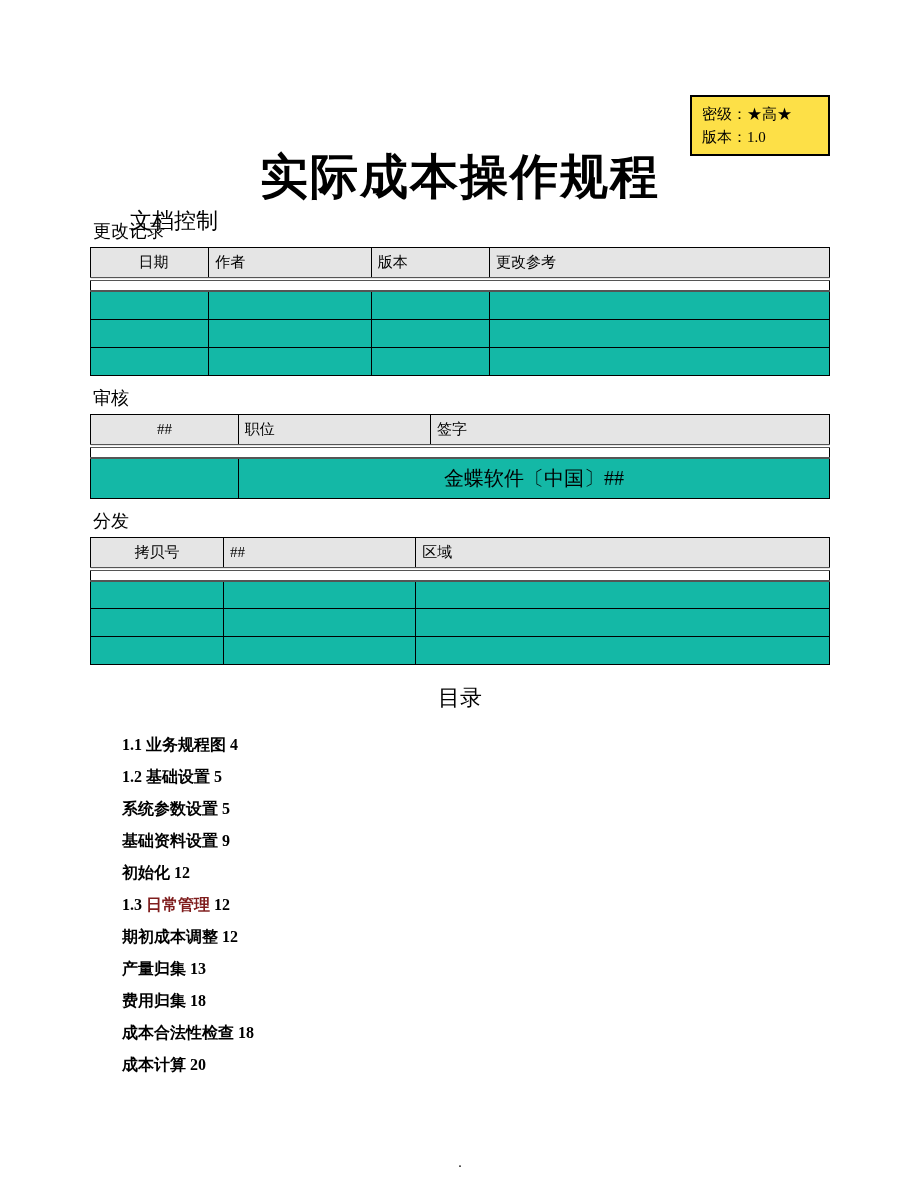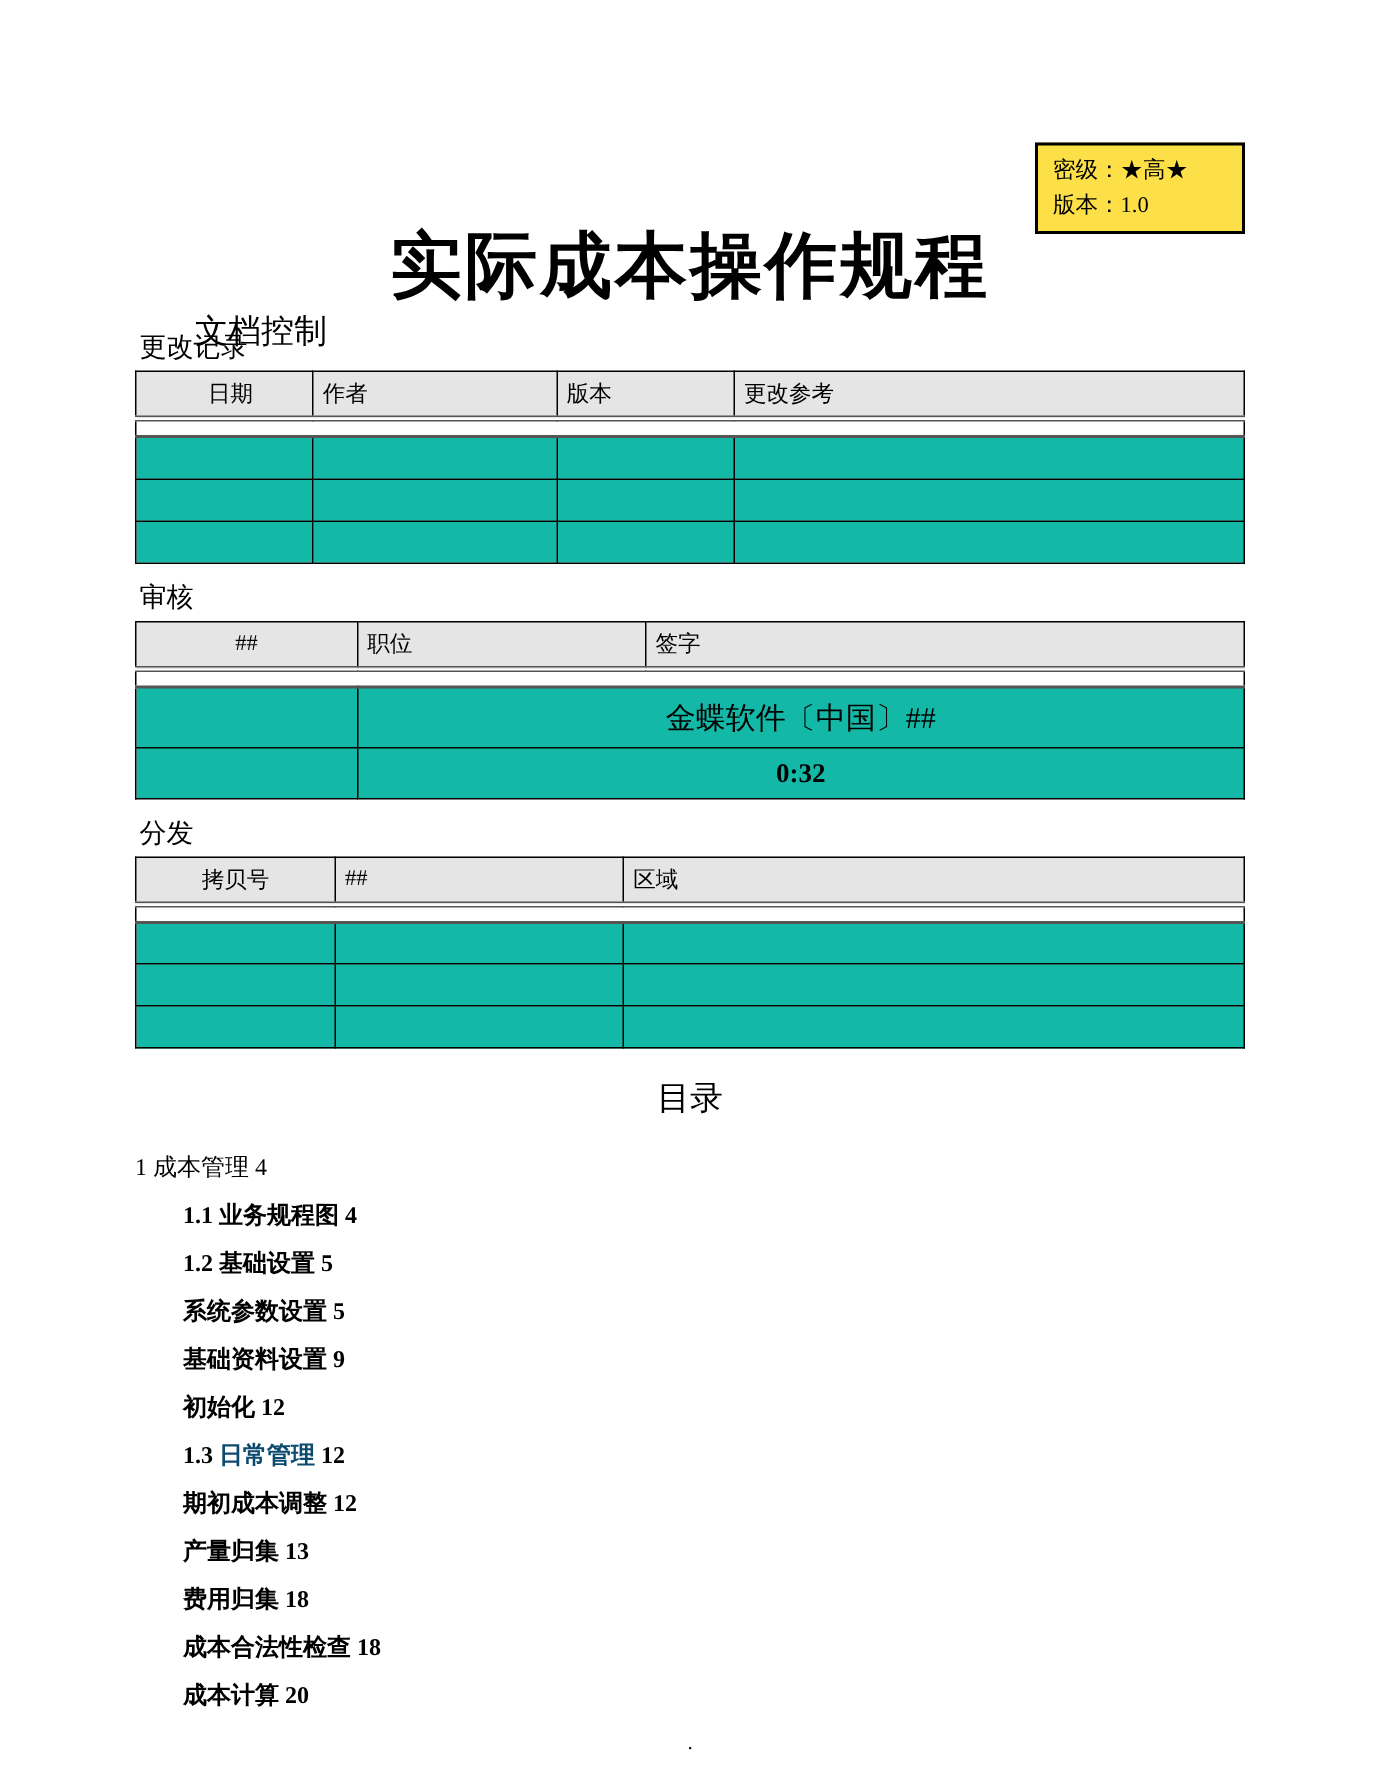--- a/index.html
+++ b/index.html
@@ -115,21 +115,21 @@
       margin-left: 0;
     }
     .toc-l1 {
       margin-left: 0;
     }
     .toc-l2 {
       margin-left: 32px;
       font-weight: bold;
     }
     .gray-text {
-      color: #0c4a6e;
+      color: #7f1d1d;
     }
     .footer-dot {
       position: absolute;
       bottom: 20px;
       left: 50%;
       transform: translateX(-50%);
       font-size: 14px;
     }
   </style>
 </head>
@@ -197,26 +197,20 @@
   <tbody>
     <tr class="thick-row">
         <td colspan="3"></td>
       </tr>
     <tr>
       <td></td>
       <td class="center-big merged" colspan="2">
         <div style="text-align:center;">金蝶软件〔中国〕##</div>
       </td>
     </tr>
-    <tr>
-      <td></td>
-      <td class="center-big2 merged" colspan="2">
-        <div style="text-align:center;">0:32</div>
-      </td>
-    </tr>
   </tbody>
 </table>
 
 <div class="section-label">分发</div>
 <table class="table3">
   <thead>
     <tr>
       <th>拷贝号</th>
       <th>##</th>
       <th>区域</th>
@@ -239,21 +233,20 @@
     <tr>
         <td></td>
         <td></td>
         <td></td>
       </tr>
   </tbody>
 </table>
 
 <div class="toc-title">目录</div>
 <div class="toc">
-  <div class="toc-l1">1 成本管理 4</div>
   <div class="toc-l2">1.1 业务规程图 4</div>
   <div class="toc-l2">1.2 基础设置 5</div>
   <div class="toc-l2">系统参数设置 5</div>
   <div class="toc-l2">基础资料设置 9</div>
   <div class="toc-l2">初始化 12</div>
   <div class="toc-l2">1.3 <span class="gray-text">日常管理</span> 12</div>
   <div class="toc-l2">期初成本调整 12</div>
   <div class="toc-l2">产量归集 13</div>
   <div class="toc-l2">费用归集 18</div>
   <div class="toc-l2">成本合法性检查 18</div>

